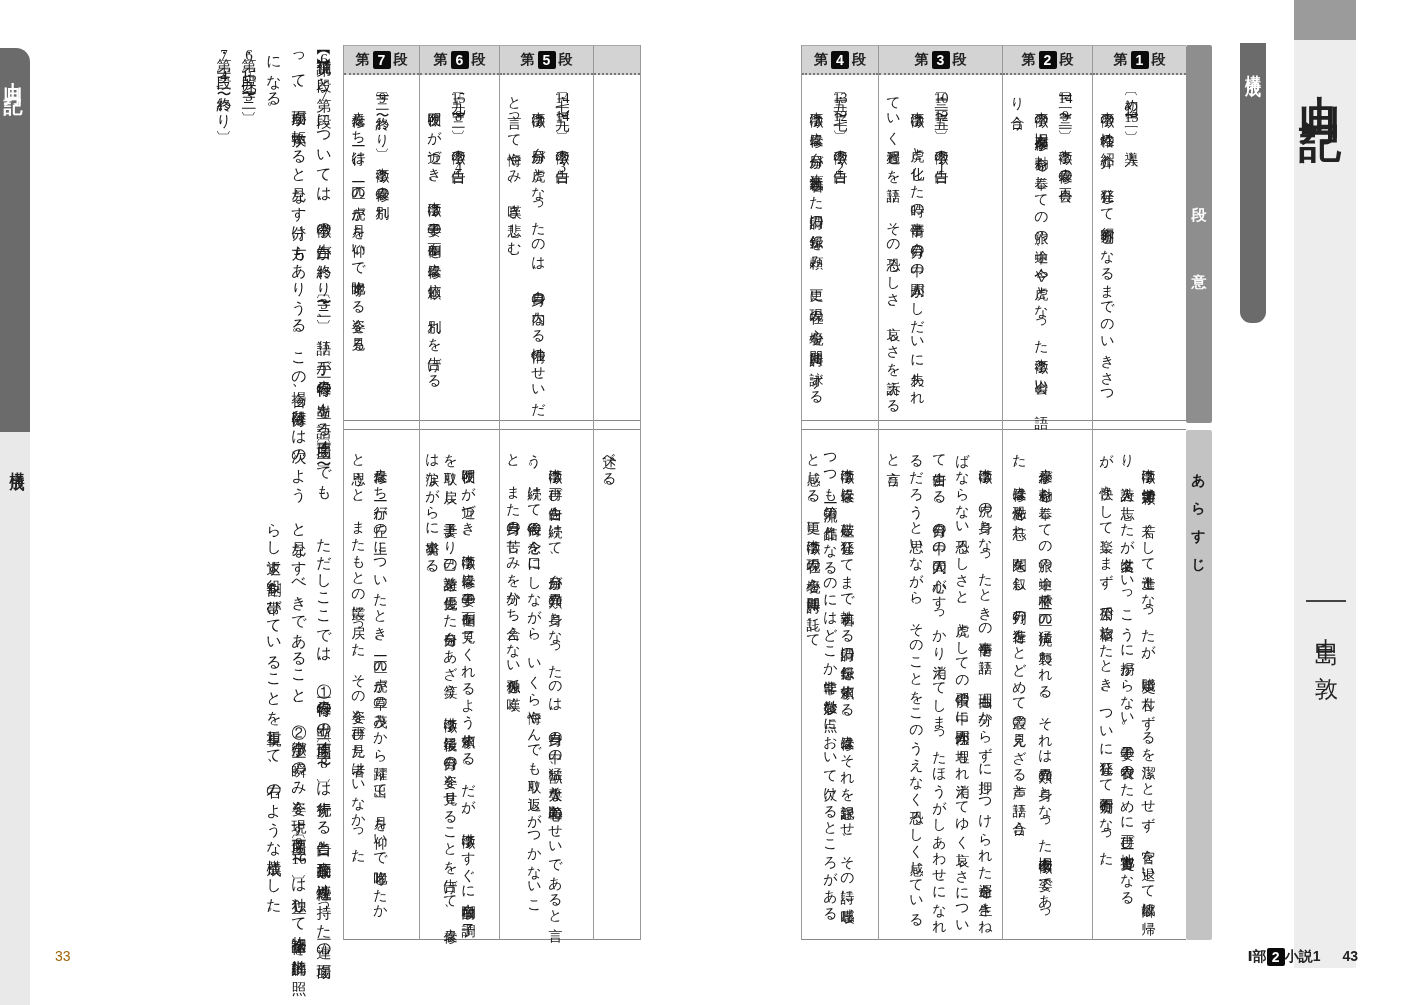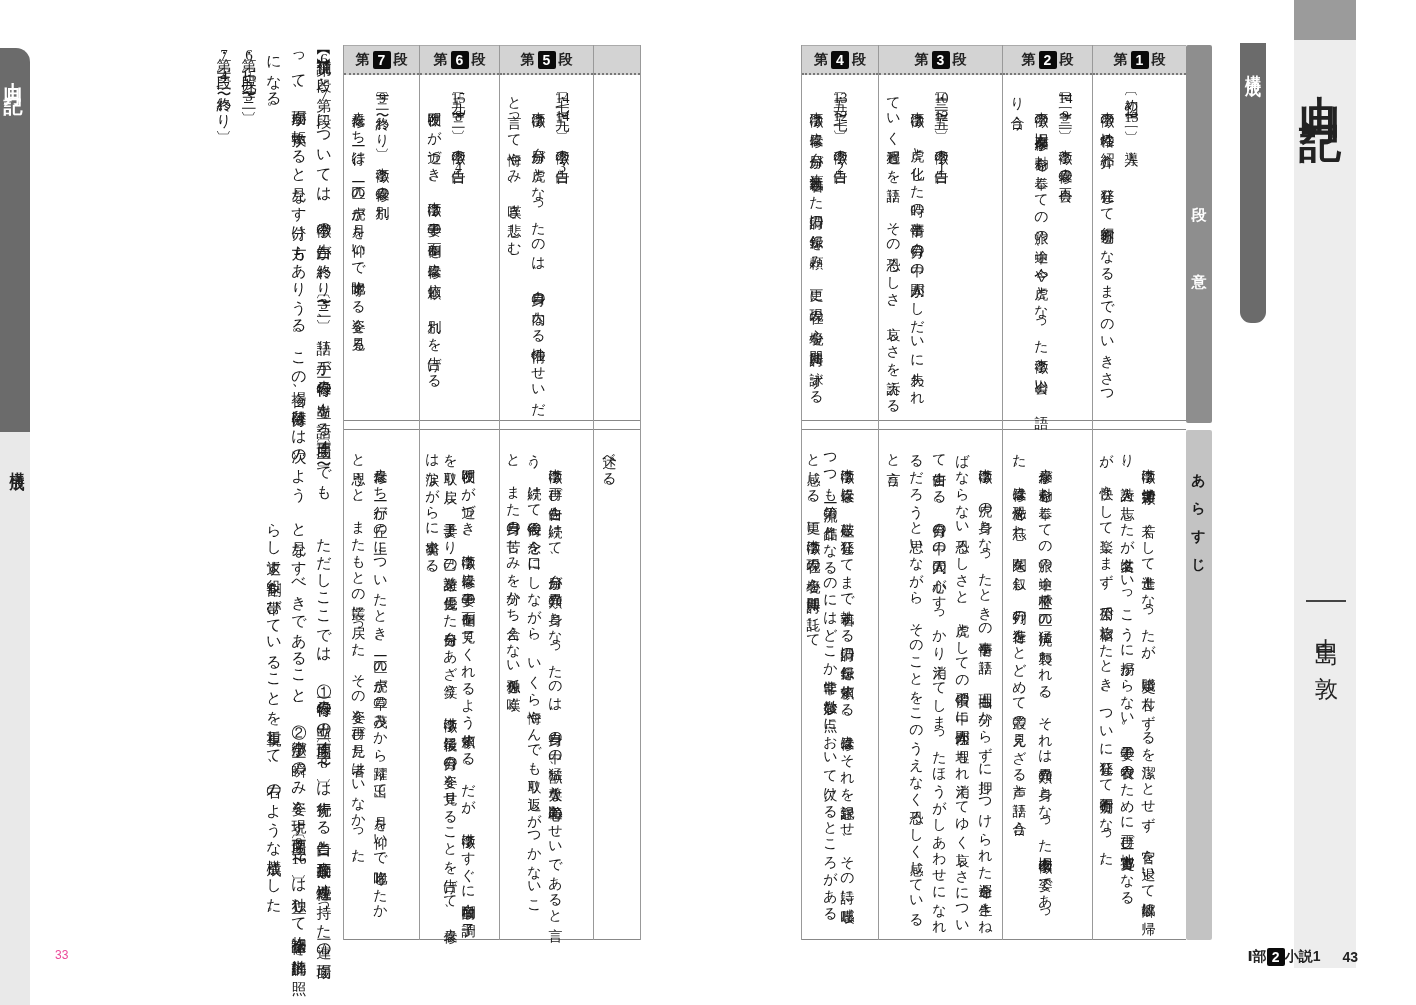--- a/index.html
+++ b/index.html
@@ -66,22 +66,22 @@
   .tcy{text-combine-upright:all;}
 
   
   .hosetsu-band1{left:180px;top:45px;width:156px;height:462px;}
   .hosetsu-band2{left:180px;top:512px;width:156px;height:460px;}
   .hosetsu-band1 .hp, .hosetsu-band2 .hp{font-size:15px;line-height:25px;letter-spacing:1.2px;}
   .hosetsu-band2 .hp{text-indent:1em;}
   .bullet{font-size:15px;line-height:25px;letter-spacing:1.2px;}
 
   
-  .footer-left{left:55px;top:948px;font-size:12px;color:#ec4899;}
-  .footer-right{top:948px;right:58px;display:flex;align-items:center;
+  .footer-left{left:55px;top:948px;font-size:14px;color:#a16207;}
+  .footer-right{top:948px;right:58px;display:flex;align-items:flex-start;
     font-size:14px;font-weight:bold;color:#222;}
   .footer-right .gap{width:22px;}
 </style>
 </head>
 <body>
 
 <div class="abs left-light-strip"></div>
 <div class="abs left-dark-tab"></div>
 <div class="abs left-tab-title sans">山月記</div>
 <div class="abs left-strip-kousei sans">構成</div>

